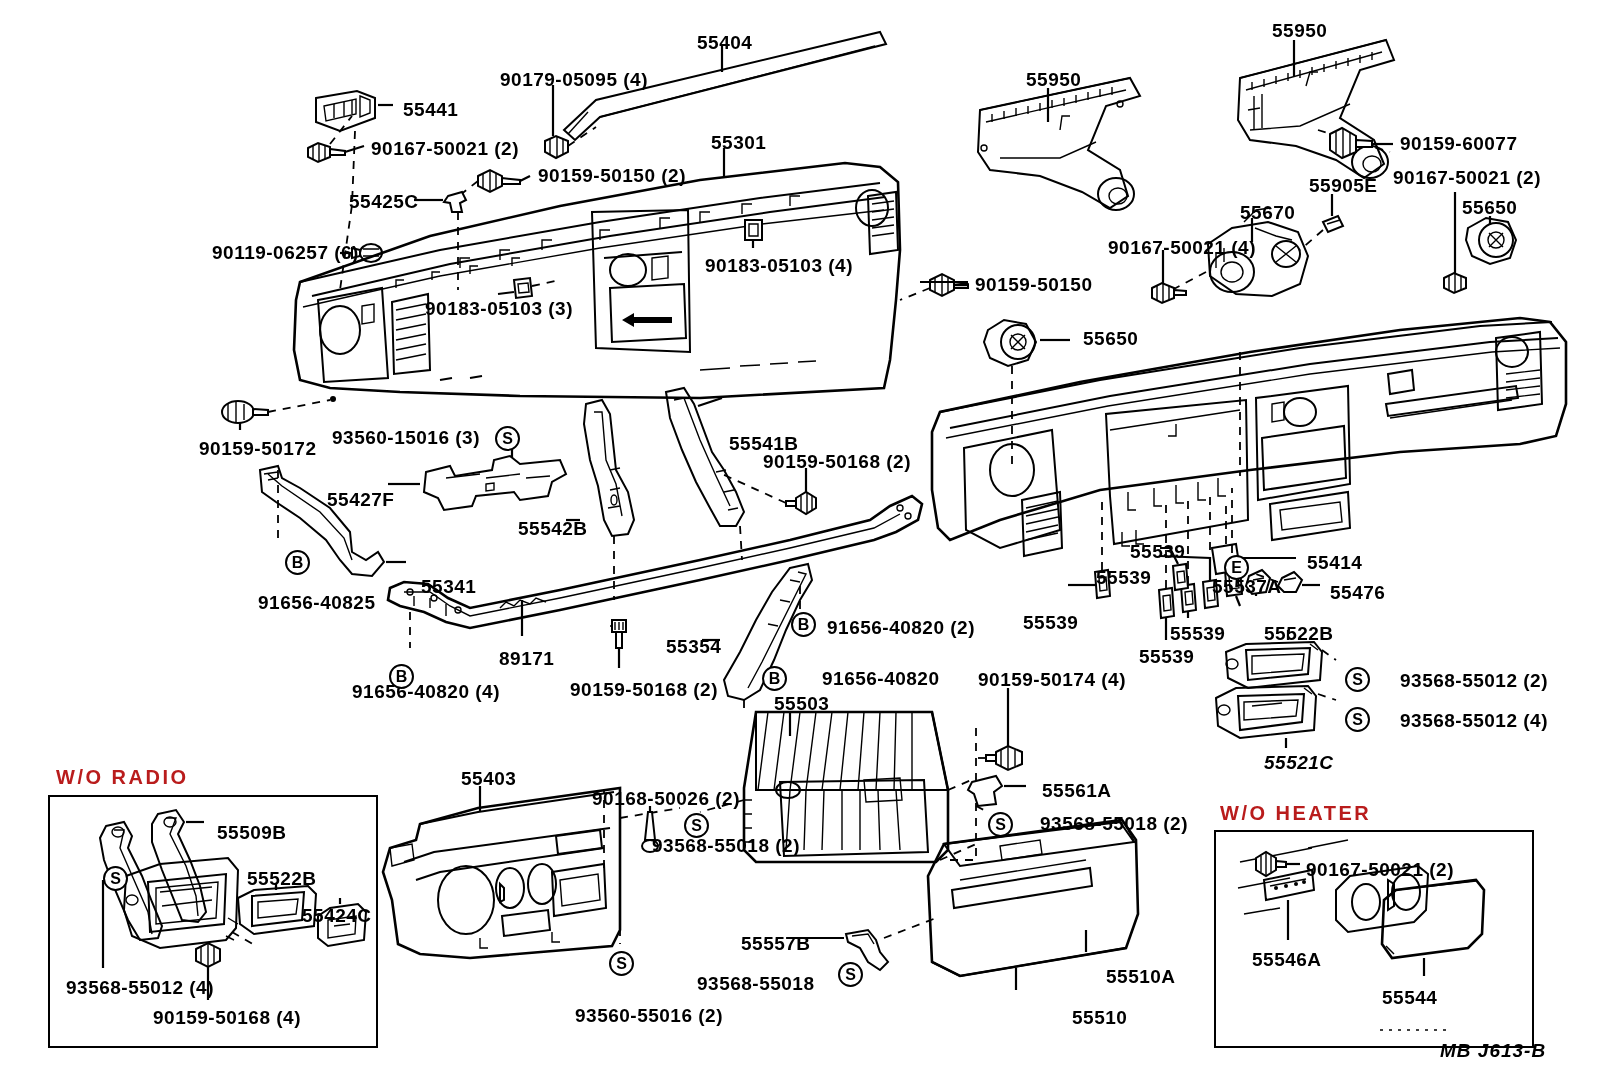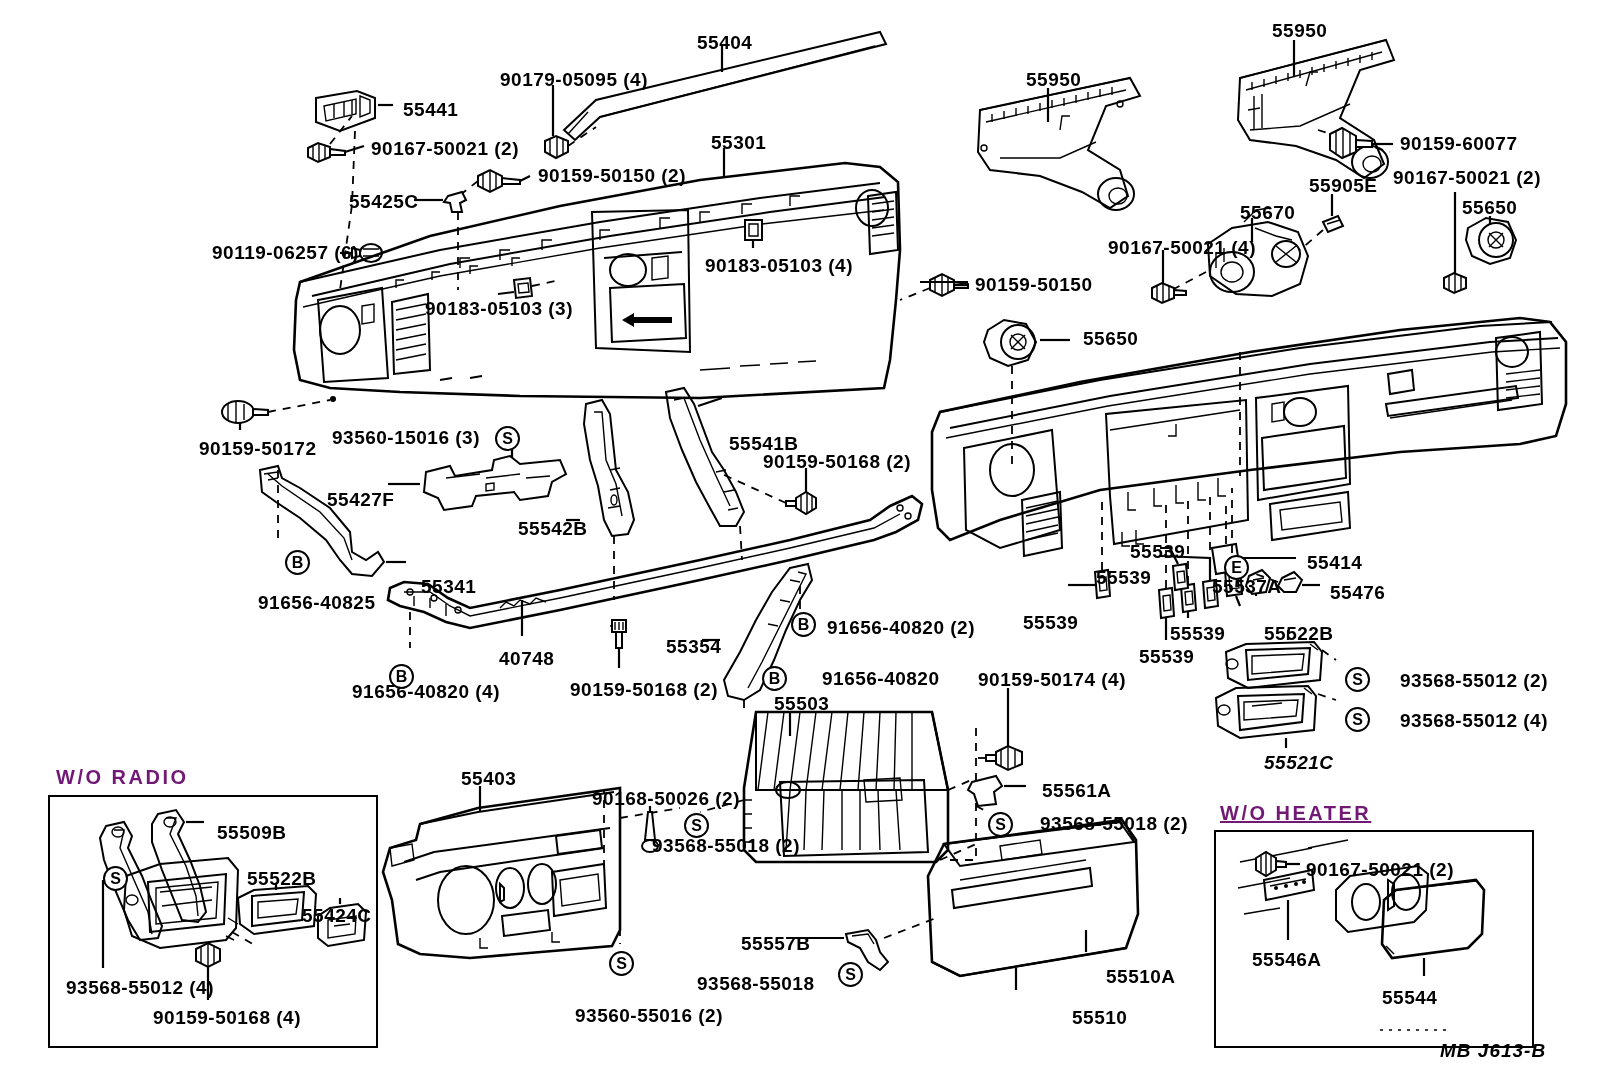--- a/index.html
+++ b/index.html
@@ -2,21 +2,21 @@
 <html><head>
 <meta charset="utf-8">
 <title>Parts Diagram</title>
 <style>
   html,body{margin:0;padding:0;background:#ffffff;}
   body{font-family:"Liberation Sans", sans-serif;}
   #sheet{position:relative;width:1608px;height:1090px;background:#fff;overflow:hidden;}
   .lbl{position:absolute;font-family:"Liberation Sans", sans-serif;font-weight:bold;
        font-size:19px;letter-spacing:0.5px;color:#000;white-space:nowrap;line-height:1;}
   .boxtitle{position:absolute;font-family:"Liberation Sans", sans-serif;font-weight:bold;
-       font-size:20px;letter-spacing:2.5px;color:#701a75;white-space:nowrap;}
+       font-size:20px;letter-spacing:2.5px;color:#b91c1c;white-space:nowrap;}
   .footer{position:absolute;font-family:"Liberation Sans", sans-serif;font-weight:bold;
        font-size:19px;letter-spacing:1px;color:#000;}
   .subbox{position:absolute;border:2px solid #000;box-sizing:border-box;background:transparent;}
   .circ{position:absolute;width:25px;height:25px;border:2.2px solid #000;border-radius:50%;
         box-sizing:border-box;font-family:"Liberation Sans", sans-serif;font-weight:bold;
         font-size:16px;text-align:center;line-height:21px;color:#000;background:#fff;}
   svg.art{position:absolute;left:0;top:0;width:1608px;height:1090px;overflow:visible;}
   svg.art *{vector-effect:non-scaling-stroke;}
   .ln{stroke:#000;stroke-width:2;fill:none;}
   .ln3{stroke:#000;stroke-width:2.6;fill:none;}
@@ -569,21 +569,21 @@
       <path class="lead" d="M1424 958 L1424 976"></path>
     </g>
 
     <path class="lnt" d="M1380 1030 L1448 1030" stroke-dasharray="3 6"></path>
   </svg>
 
   <div class="subbox" style="left:48px;  top:795px;  width:330px; height:253px;"></div>
   <div class="boxtitle" style="left:56px; top:766px;">W/O  RADIO</div>
 
   <div class="subbox" style="left:1214px; top:830px; width:320px; height:218px;"></div>
-  <div class="boxtitle" style="left:1220px; top:802px;text-decoration:underline;">W/O  HEATER</div>
+  <div class="boxtitle" style="left:1220px; top:802px;">W/O  HEATER</div>
 
   <div id="callout-layer">
       <div class="lbl" style="left: 403px; top: 100px;">55441</div>
       <div class="lbl" style="left: 500px; top: 70px;">90179-05095 (4)</div>
       <div class="lbl" style="left: 697px; top: 33px;">55404</div>
       <div class="lbl" style="left: 1026px; top: 70px;">55950</div>
       <div class="lbl" style="left: 1272px; top: 21px;">55950</div>
       <div class="lbl" style="left: 371px; top: 139px;">90167-50021 (2)</div>
       <div class="lbl" style="left: 538px; top: 166px;">90159-50150 (2)</div>
       <div class="lbl" style="left: 711px; top: 133px;">55301</div>
@@ -611,21 +611,21 @@
       <div class="lbl" style="left: 1307px; top: 553px;">55414</div>
       <div class="lbl" style="left: 1096px; top: 568px;">55539</div>
       <div class="lbl" style="left: 1330px; top: 583px;">55476</div>
       <div class="lbl" style="left: 1212px; top: 577px;">55537A</div>
       <div class="lbl" style="left: 1023px; top: 613px;">55539</div>
       <div class="lbl" style="left: 1170px; top: 624px;">55539</div>
       <div class="lbl" style="left: 1139px; top: 647px;">55539</div>
       <div class="lbl" style="left: 1264px; top: 624px;">55522B</div>
       <div class="lbl" style="left: 827px; top: 618px;">91656-40820 (2)</div>
       <div class="lbl" style="left: 666px; top: 637px;">55354</div>
-      <div class="lbl" style="left: 499px; top: 649px;">40748</div>
+      <div class="lbl" style="left: 499px; top: 649px;">89171</div>
       <div class="lbl" style="left: 570px; top: 680px;">90159-50168 (2)</div>
       <div class="lbl" style="left: 822px; top: 669px;">91656-40820</div>
       <div class="lbl" style="left: 352px; top: 682px;">91656-40820 (4)</div>
       <div class="lbl" style="left: 774px; top: 694px;">55503</div>
       <div class="lbl" style="left: 978px; top: 670px;">90159-50174 (4)</div>
       <div class="lbl" style="left: 1400px; top: 671px;">93568-55012 (2)</div>
       <div class="lbl" style="left: 1400px; top: 711px;">93568-55012 (4)</div>
       <div class="lbl" style="left: 1264px; top: 753px; font-style: italic;">55521C</div>
       <div class="lbl" style="left: 461px; top: 769px;">55403</div>
       <div class="lbl" style="left: 592px; top: 789px;">90168-50026 (2)</div>

